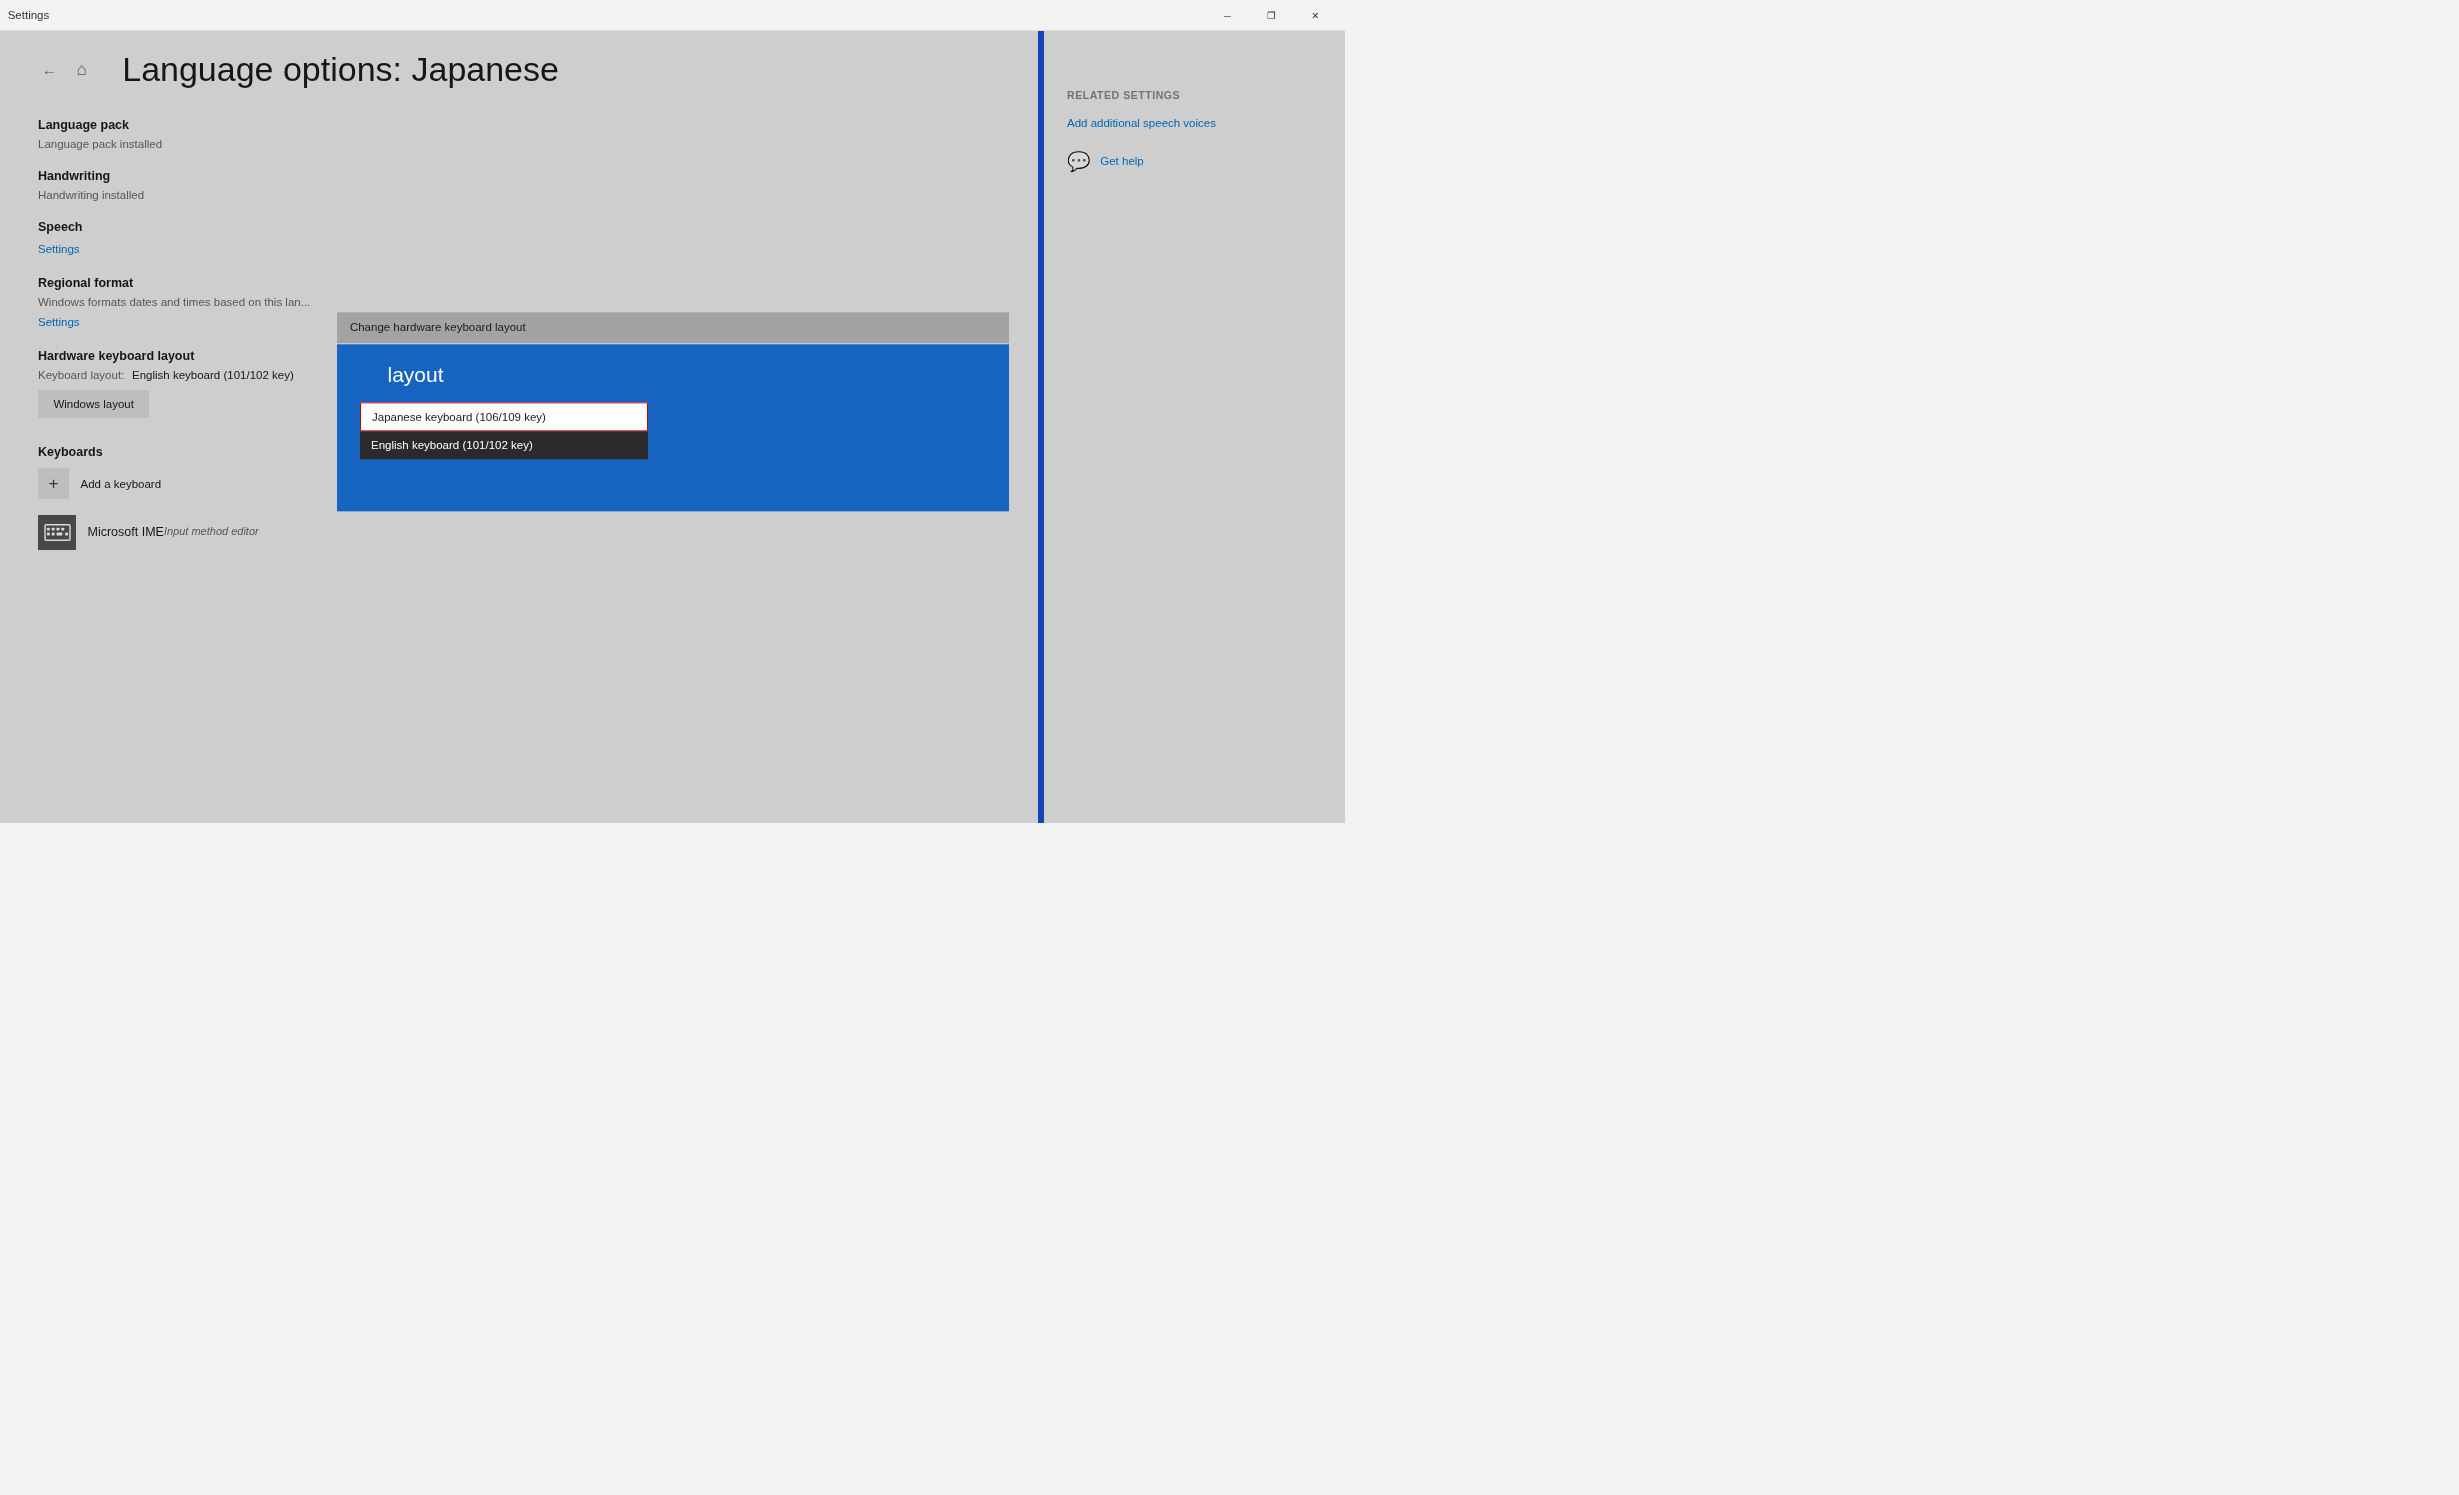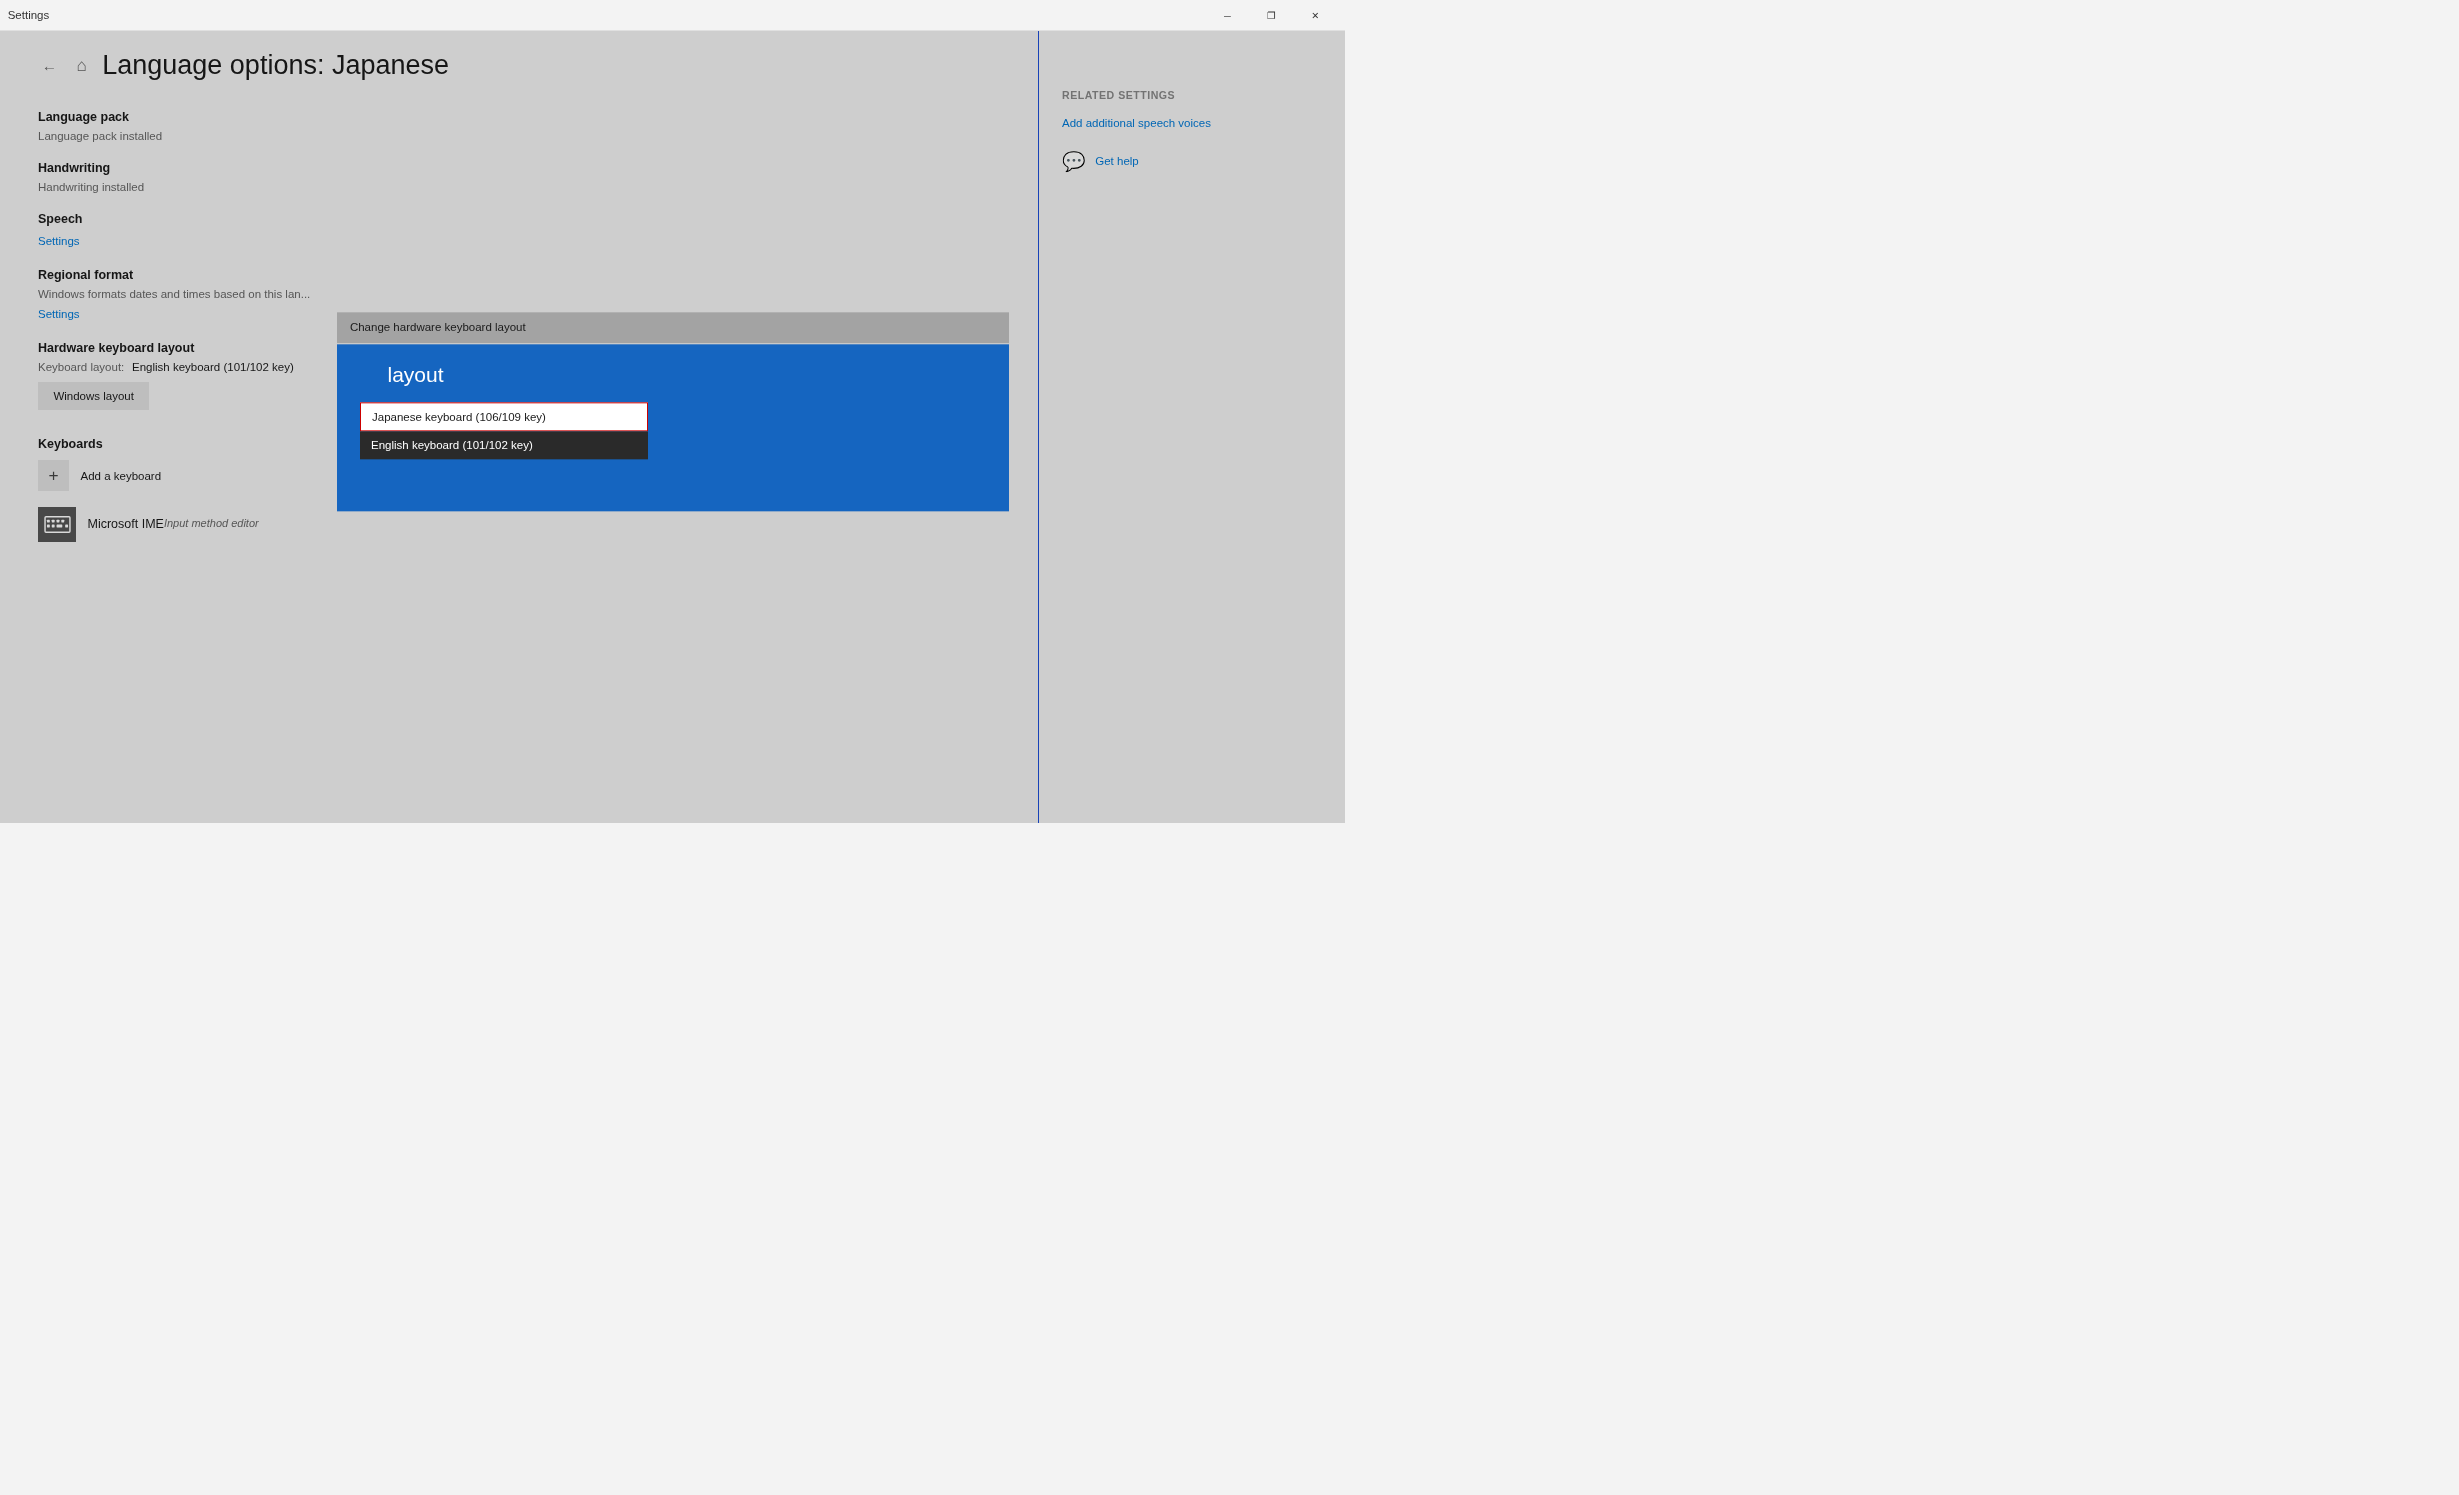--- a/index.html
+++ b/index.html
@@ -78,23 +78,24 @@
       font-size: 15.4px;
     }
     .home-btn {
       background: none;
       border: none;
       cursor: pointer;
       font-size: 17.3px;
       color: #666;
     }
     .page-title {
-      font-size: 27px;
+      font-size: 34px;
       font-weight: 300;
       color: #1a1a1a;
+      margin-left: 20px;
     }
 
     
     .section-heading {
       font-size: 12.5px;
       font-weight: 600;
       color: #1a1a1a;
       margin-bottom: 5.8px;
       margin-top: 19px;
     }
@@ -171,21 +172,21 @@
     }
     .ime-info { display: flex; }
     .ime-name { font-size: 12.5px; color: #1a1a1a; }
     .ime-desc { font-size: 11px; color: #666; font-style: italic; }
 
     
     .right-sidebar {
       width: 307px;
       padding: 58px 23px 33px;
       background: #f3f3f3;
-      border-left: 1px solid #1d4ed8;
+      border-left: 6px solid #1d4ed8;
     }
     .related-heading {
       font-size: 10.6px;
       font-weight: 600;
       color: #888;
       text-transform: uppercase;
       letter-spacing: 0.5px;
       margin-bottom: 11.5px;
     }
     .get-help-row {

